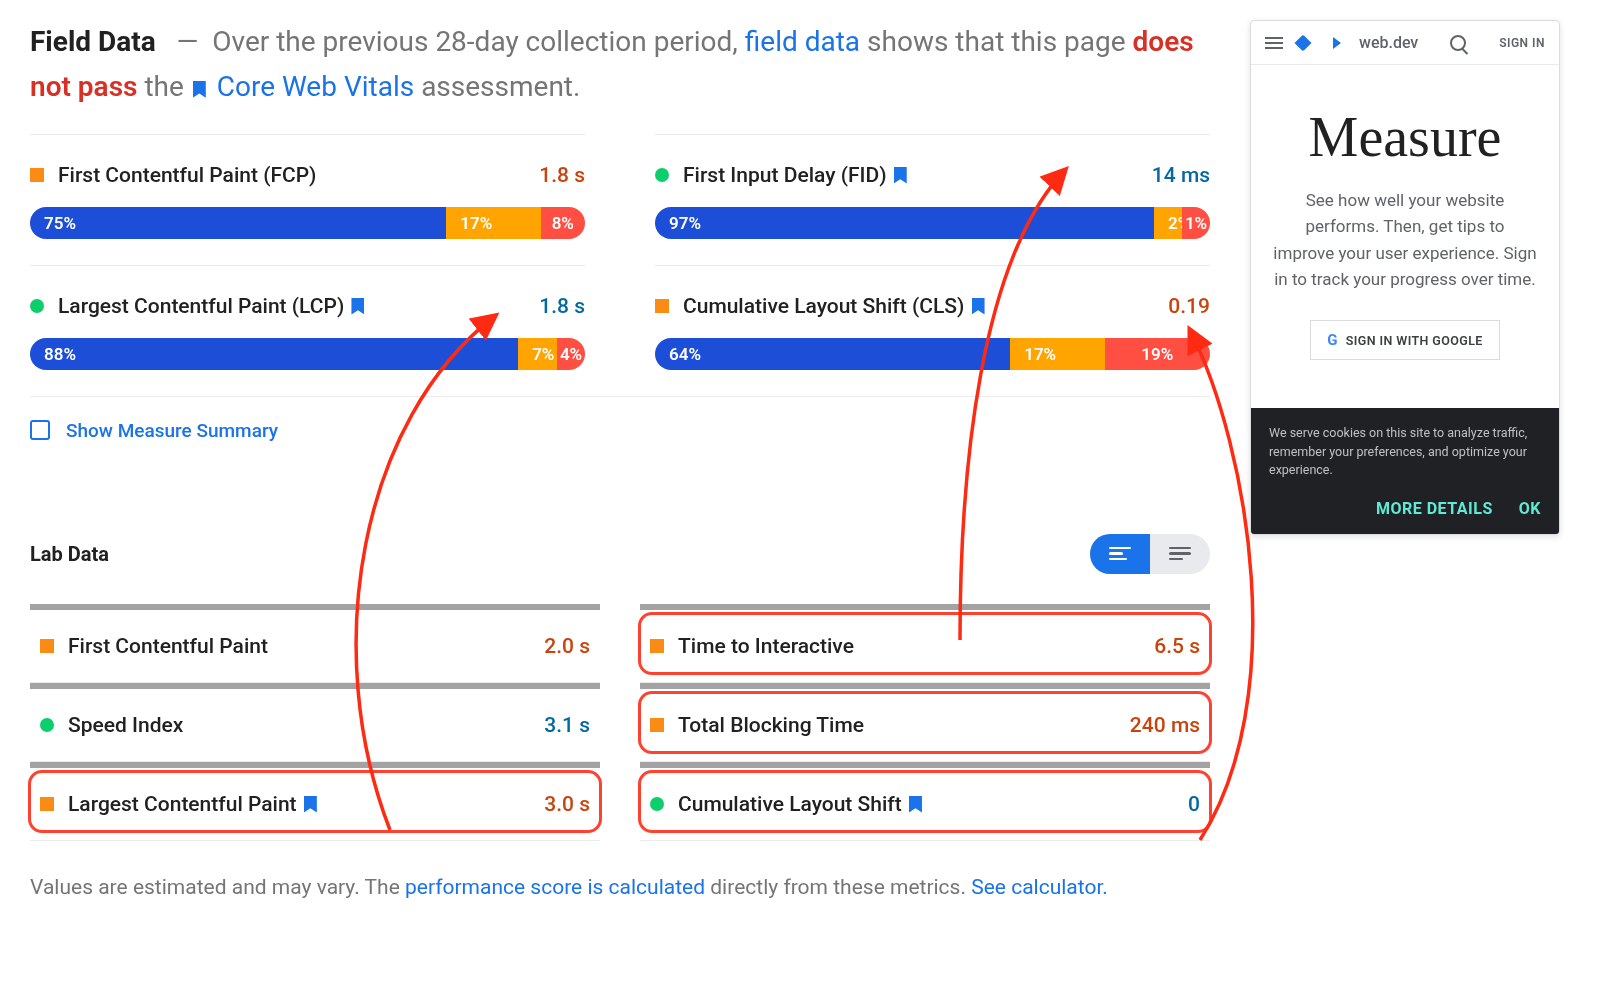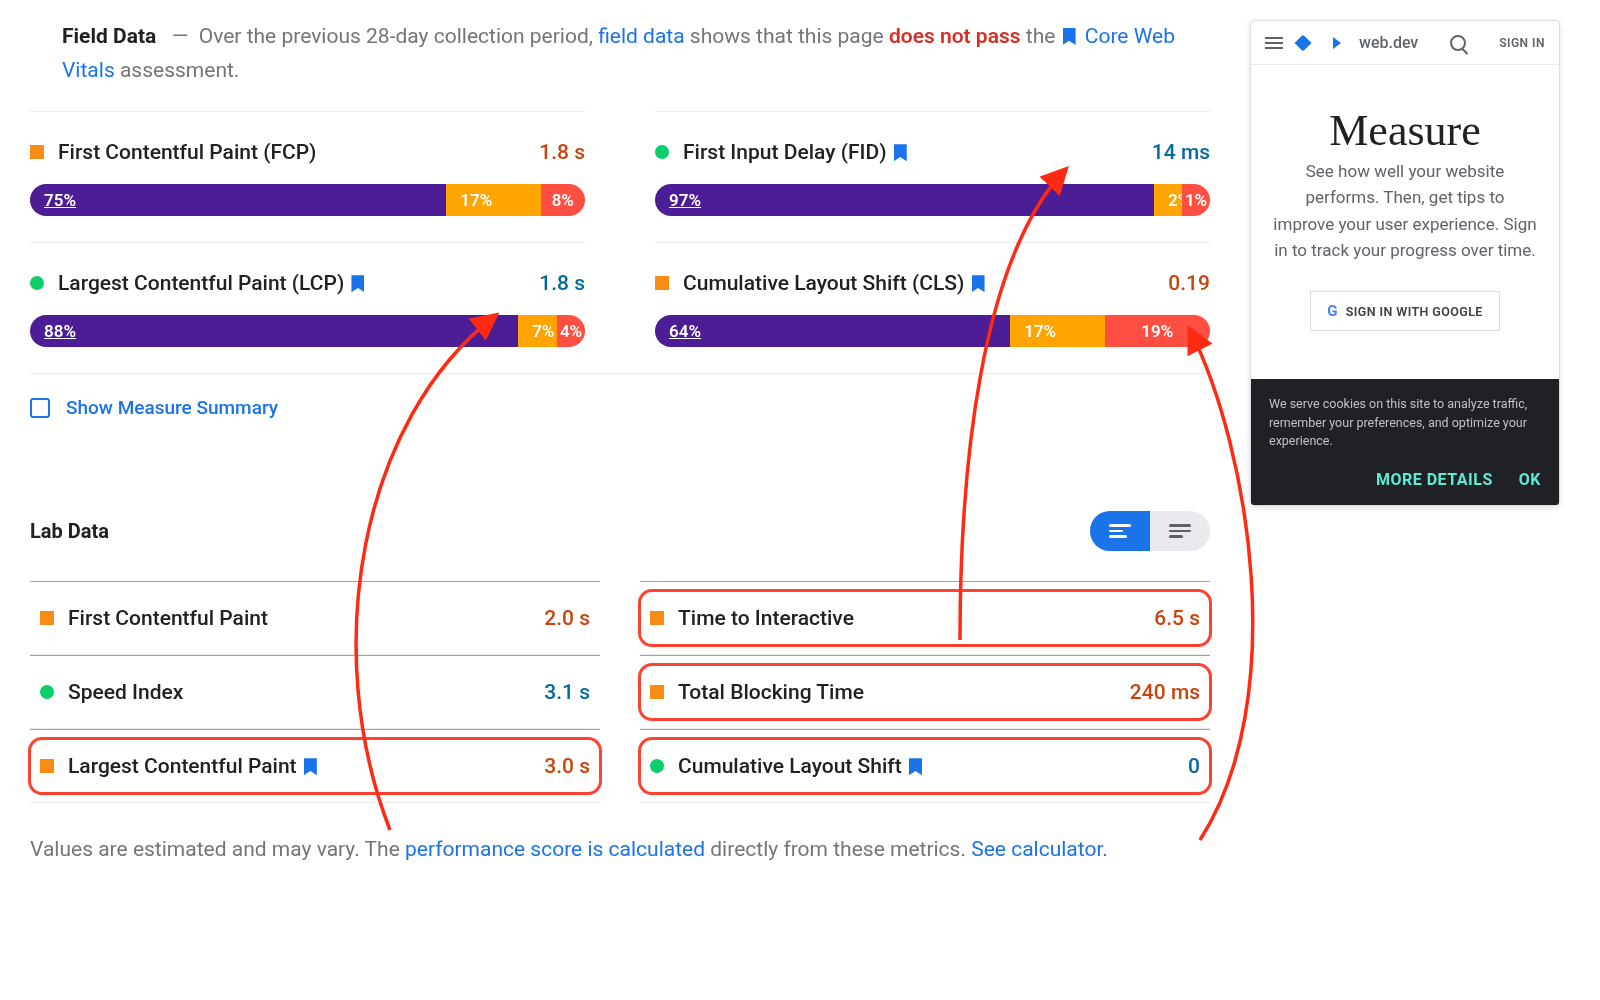--- a/index.html
+++ b/index.html
@@ -10,21 +10,21 @@
     width: 1600px;
     height: 1000px;
     position: relative;
     padding: 20px 30px;
   }
   .main-wrap { display: flex; gap: 40px; }
   .left-col { flex: 1 1 auto; max-width: 1180px; }
   .right-col { flex: 0 0 auto; width: 310px; }
 
   
-  .fd-head { font-size: 21px; color: #757575; margin-bottom: 24px; line-height: 1.6; margin-left: 32px; }
+  .fd-head { font-size: 28px; color: #757575; margin-bottom: 24px; line-height: 1.6; }
   .fd-head b { color: #212121; font-weight: 700; }
   .link-blue { color: #1a73e8; }
   .link-red  { color: #d93025; font-weight: 600; }
   .bm-inline {
     display: inline-block; width: 13px; height: 17px;
     background: #1a73e8;
     clip-path: polygon(0 0, 100% 0, 100% 100%, 50% 75%, 0 100%);
     vertical-align: -2px; margin: 0 4px 0 2px;
   }
 
@@ -47,21 +47,21 @@
   .shape-ci { width: 14px; height: 14px; background: #0cce6b; border-radius: 50%; }
   .metric-name { flex: 1; }
   .metric-val { font-weight: 500; }
   .v-green { color: #0369a1; }
   .v-orange { color: #c9430d; }
   .bar {
     margin-top: 20px; height: 32px; border-radius: 16px; overflow: hidden;
     display: flex; font-size: 17px; font-weight: 600; color: #fff;
   }
   .seg { display: flex; align-items: center; padding: 0 14px; }
-  .seg-g { background: #4c1d95; text-decoration: underline; }
+  .seg-g { background: #1d4ed8; }
   .seg-o { background: #ffa400; }
   .seg-r { background: #ff4e42; justify-content: center; }
 
   .origin-row {
     border-top: 1px solid #ebebeb;
     padding: 22px 0;
     display: flex; align-items: center; gap: 16px;
     font-size: 19px; color: #1a73e8; font-weight: 500;
   }
   .chk {
@@ -90,21 +90,21 @@
     display: grid;
     grid-template-columns: 1fr 1fr;
     column-gap: 40px;
   }
   .lab-row {
     display:flex; align-items:center; gap:14px;
     padding: 24px 10px;
     border-bottom: 1px solid #ebebeb;
     font-size: 21px;
   }
-  .lab-row:first-child { border-top: 1px solid #a3a3a3; }
+  .lab-row:first-child { border-top: 6px solid #a3a3a3; }
   .lab-name { flex:1; font-weight:500; }
   .lab-val { font-weight:500; }
   .lab-cell { position: relative; }
   .hl {
     position:absolute; inset: 8px -2px 8px -2px;
     border: 3px solid #ff4230; border-radius: 14px;
     pointer-events:none;
   }
 
   .footnote {
@@ -129,21 +129,21 @@
     border-top: 6px solid transparent;
     border-bottom: 6px solid transparent;
     margin-left: 6px;
   }
   .logo-wrap { display:flex; align-items:center; gap:18px; color:#5f6368; font-weight:500; font-size:16px; flex:1;}
   .logo-square{display:inline-block;width:12px;height:12px;background:#1a73e8;transform:rotate(45deg);border-radius:2px 0 2px 0;}
   .srch { width:16px; height:16px; border:2px solid #5f6368; border-radius:50%; position:relative; }
   .srch::after { content:""; position:absolute; width:2px; height:7px; background:#5f6368; bottom:-6px; right:-2px; transform:rotate(-45deg); }
   .signin { font-size:12px; font-weight:600; color:#5f6368; letter-spacing:.5px;margin-left:19px; }
   .ph-body { padding: 40px 22px 30px; text-align:center; }
-  .measure-h { font-size: 44px; font-family: Georgia, serif; margin-bottom: 2px; }
+  .measure-h { font-size: 56px; font-family: Georgia, serif; margin-bottom: 18px; }
   .measure-p { font-size: 17px; color:#5f6368; line-height:1.55; margin-bottom: 28px; }
   .g-btn {
     display:inline-flex; align-items:center; gap:8px;
     border:1px solid #dadce0; padding: 10px 16px; font-size:12.5px;
     font-weight:600; letter-spacing:.4px; color:#3c4043;
   }
   .g-ico { font-weight:700; font-size:15px; }
   .g-ico span:nth-child(1){color:#4285f4;}
   .ph-cookie {
     background:#202124; color:#bdc1c6; padding: 16px 18px 14px;

